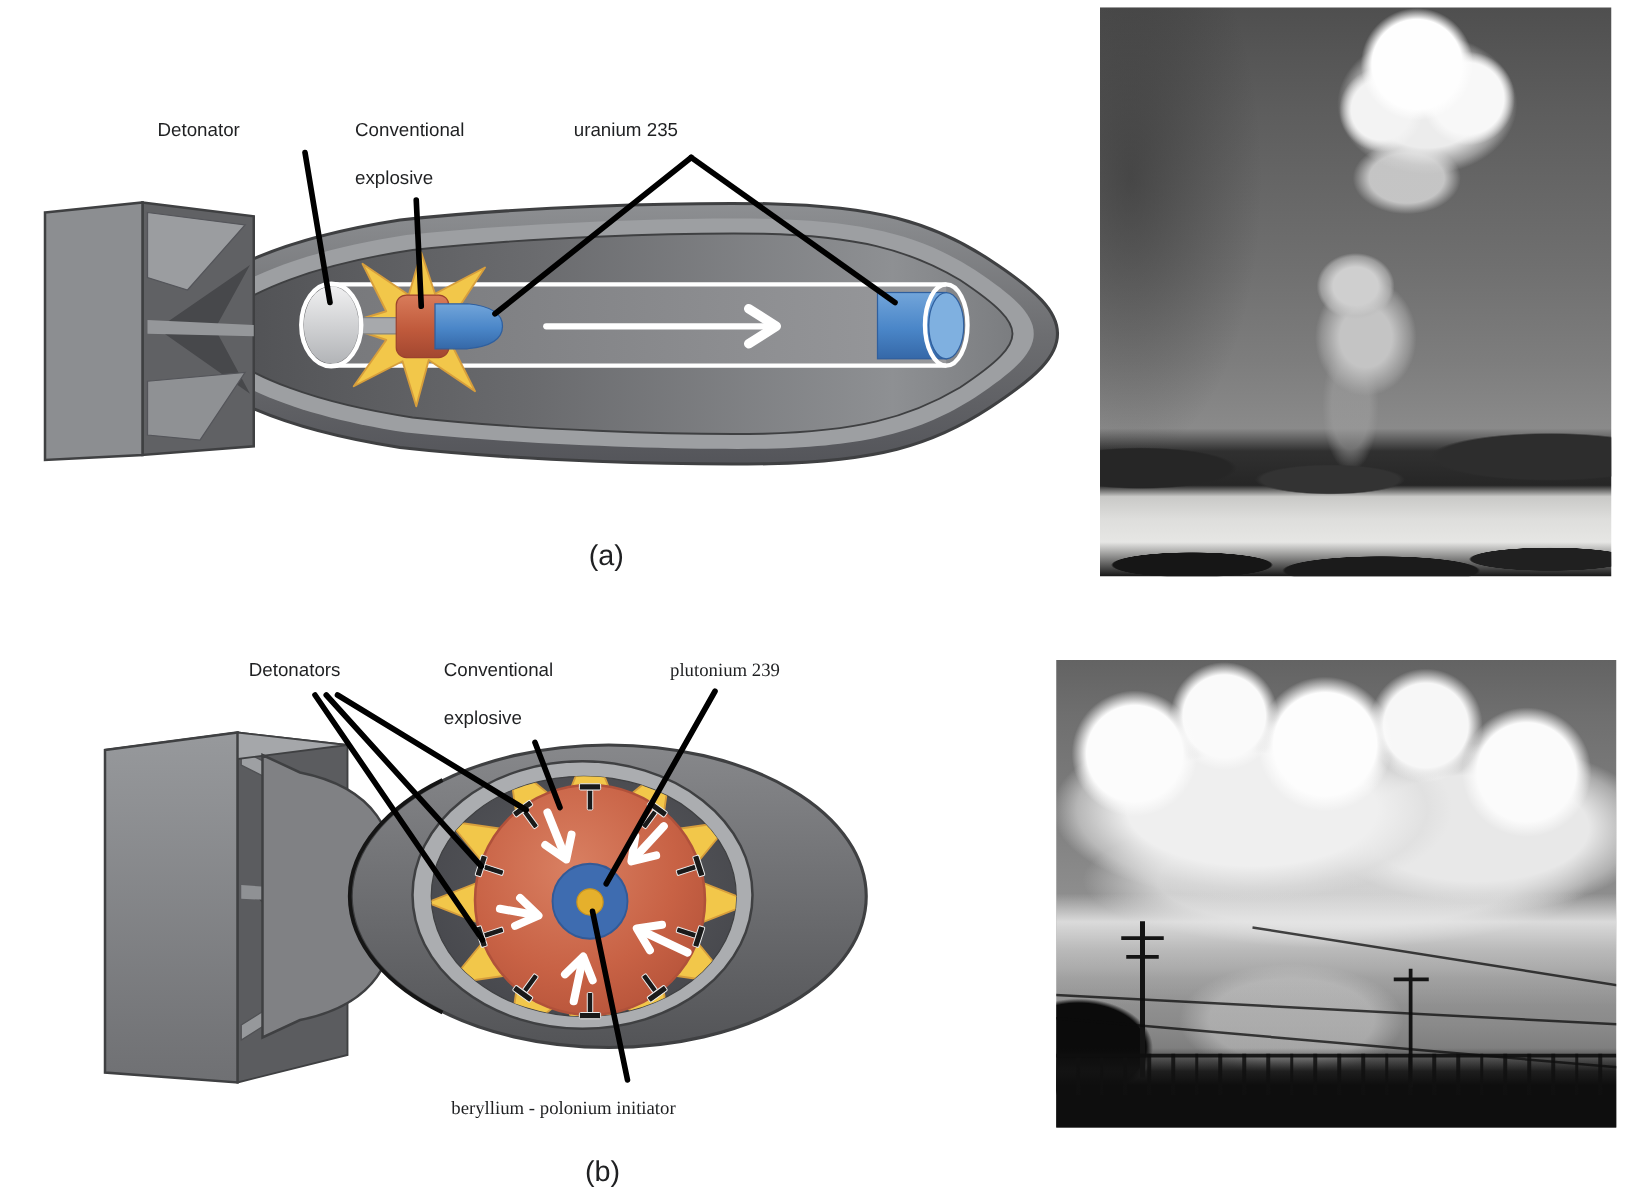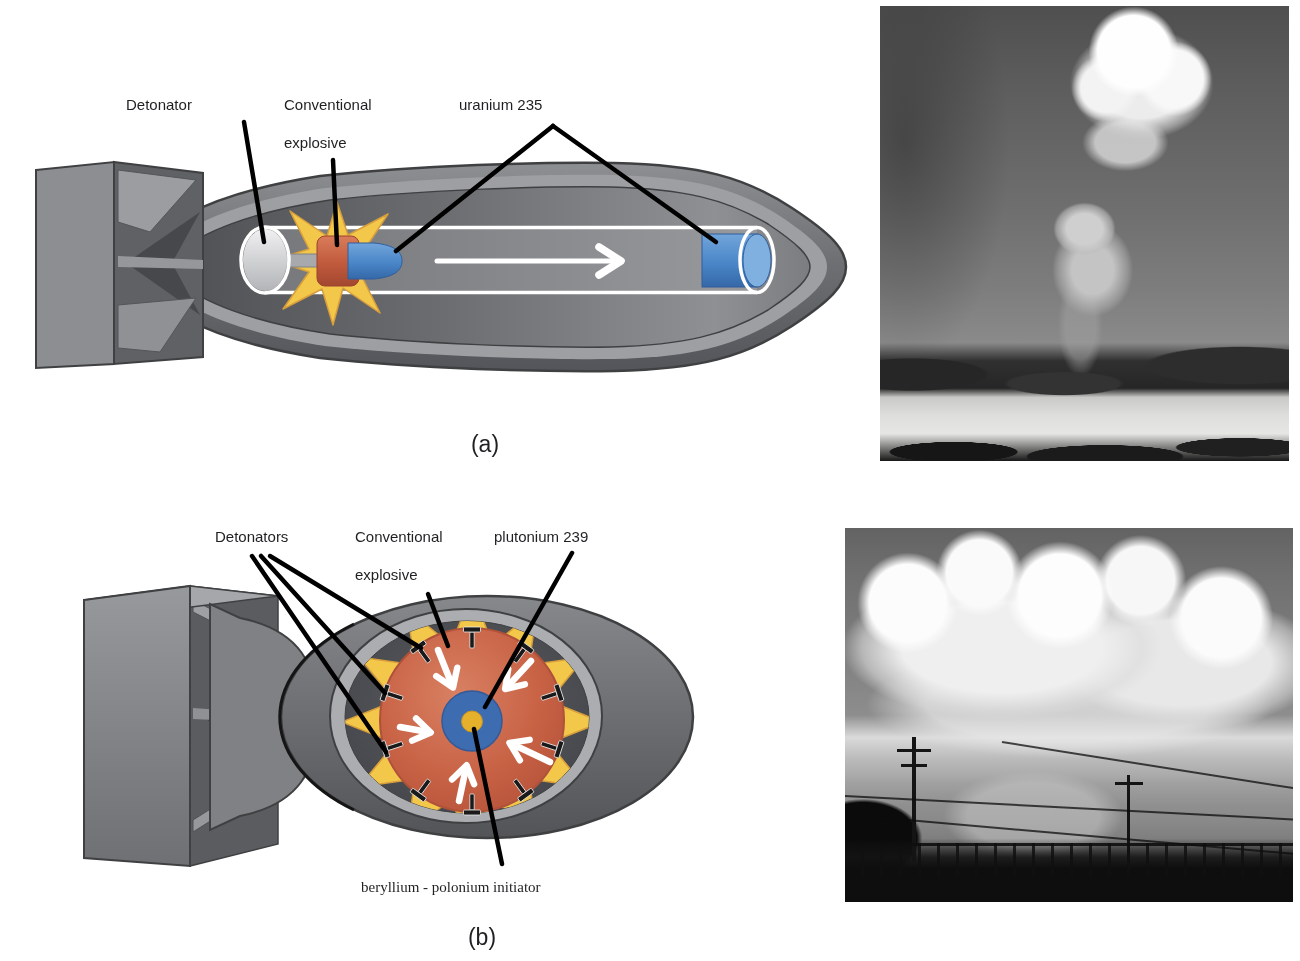--- a/index.html
+++ b/index.html
@@ -244,23 +244,23 @@
     <path class="leader" d="M572,553 L485,707"></path>
     <path class="leader" d="M474,729 L502,864"></path>
   </g>
 </svg>
 
 <div class="fig-label" style="left:126px;top:86px;">Detonator</div>
 <div class="fig-label wrap" style="left:284px;top:86px;width:150px;">Conventional explosive</div>
 <div class="fig-label" style="left:459px;top:86px;">uranium 235</div>
 <div class="tag-label" style="left:455px;top:431px;width:60px;">(a)</div>
 
-<div class="fig-label" style="left:199px;top:518px;margin-left:16px;">Detonators</div>
+<div class="fig-label" style="left:199px;top:518px;">Detonators</div>
 <div class="fig-label wrap" style="left:355px;top:518px;width:152px;">Conventional explosive</div>
-<div class="fig-label" style="left:494px;top:518px;">plutonium 239</div>
+<div class="fig-label" style="left:536px;top:518px;font-family:Liberation Serif, serif;">plutonium 239</div>
 <div class="fig-label" style="left:361px;top:868px;font-family:Liberation Serif, serif;">beryllium - polonium initiator</div>
 <div class="tag-label" style="left:452px;top:924px;width:60px;">(b)</div>
 
 <div id="photo-a" class="photo"></div>
 
 <div id="photo-b" class="photo">
   <div class="pole" style="left:15%;top:56%;width:4px;height:125px;"></div>
   <div class="crossarm" style="left:calc(15% - 15px);top:59%;width:34px;height:3px;"></div>
   <div class="crossarm" style="left:calc(15% - 11px);top:63%;width:26px;height:3px;"></div>
   <div class="pole" style="left:63%;top:66%;width:3px;height:95px;"></div>

